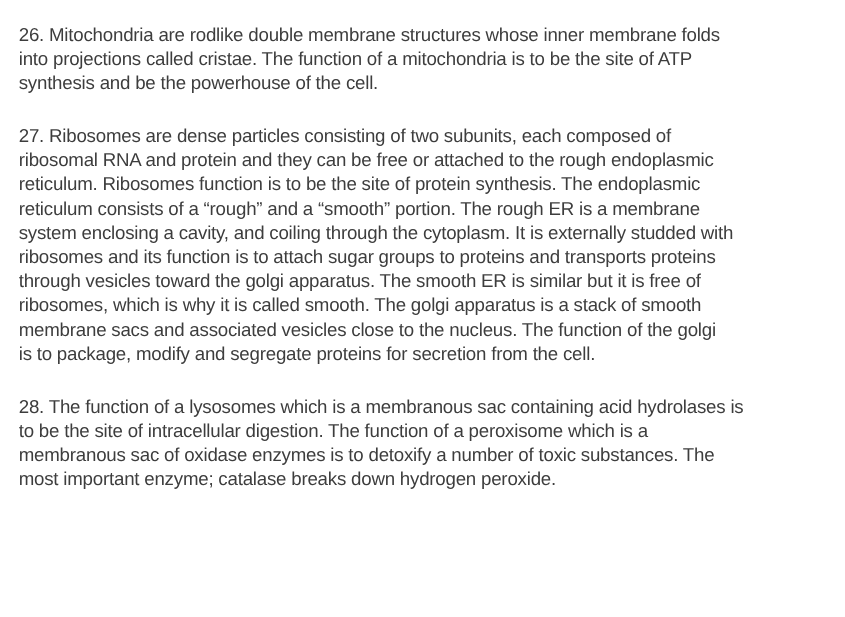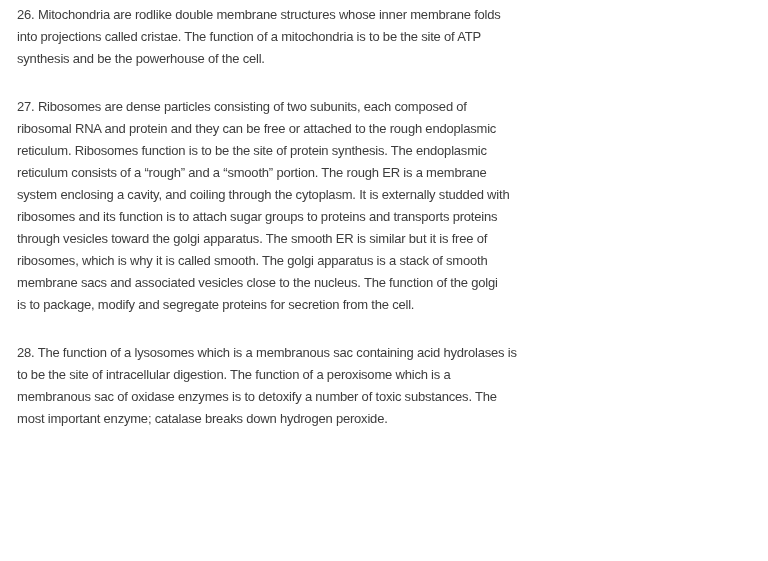--- a/index.html
+++ b/index.html
@@ -10,24 +10,24 @@
   body {
     width: 768px;
     height: 561px;
     overflow: hidden;
     position: relative;
   }
   .page {
     box-sizing: border-box;
     width: 768px;
     height: 561px;
-    padding: 4px 0 0 17px;
+    padding: 21px 0 0 17px;
     background: #ffffff;
     font-family: "Liberation Sans", "DejaVu Sans", sans-serif;
-    font-size: 13px;
+    font-size: 17px;
     line-height: 22px;
     letter-spacing: -0.2px;
     color: #3d3d3d;
     font-weight: 400;
   }
   .para {
     margin: 0 0 26px 0;
     white-space: pre;      
   }
 </style>

